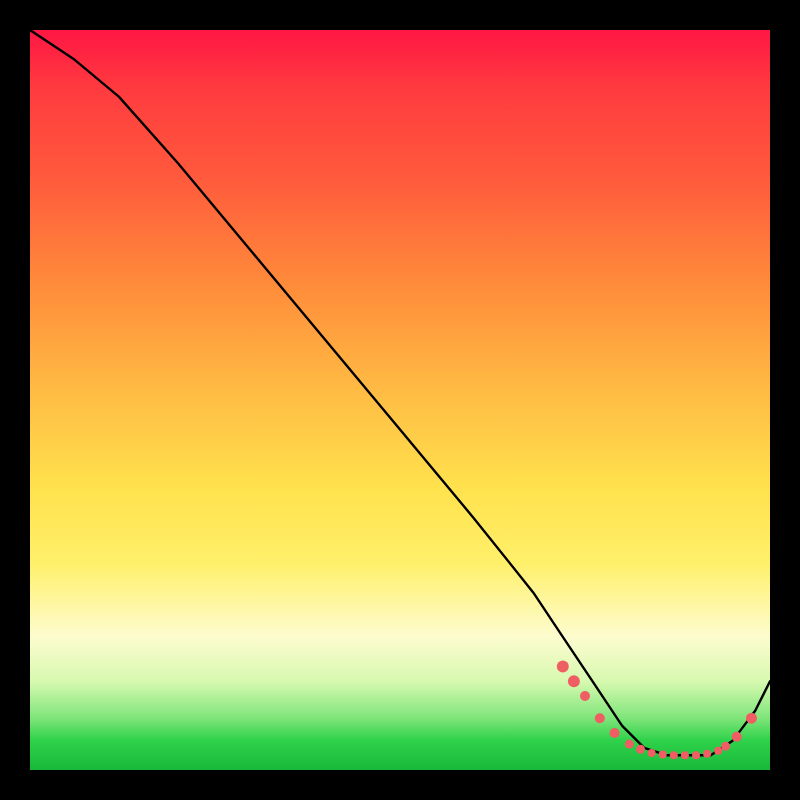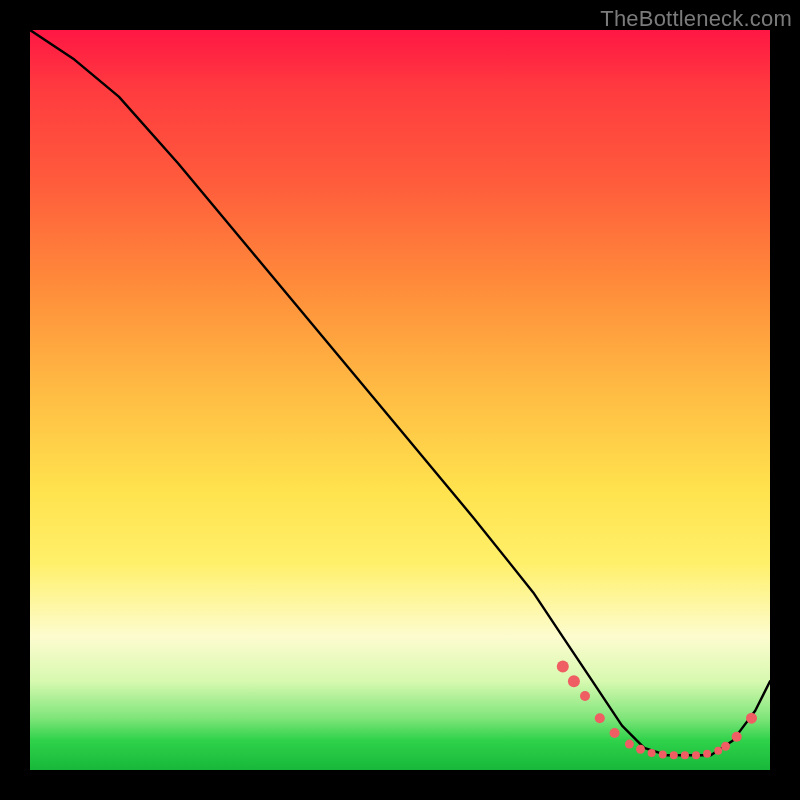--- a/index.html
+++ b/index.html
@@ -54,21 +54,20 @@
     color: #7b7b7b;
     font-size: 22px;
     letter-spacing: 0.2px;
     user-select: none;
   }
 </style>
 </head>
 <body>
 
 <div class="stage">
-  <div class="watermark">TheBottleneck.com</div>
 
   <div class="plot">
     <svg class="curve" viewBox="0 0 740 740" preserveAspectRatio="none">
       <path fill="none" stroke="#000" stroke-width="2.4" stroke-linejoin="round" stroke-linecap="round" d="M0.0 0.0 L44.4 29.6 L88.8 66.6 L148.0 133.2 L222.0 222.0 L296.0 310.8 L370.0 399.6 L444.0 488.4 L503.2 562.4 L532.8 606.8 L562.4 651.2 L592.0 695.6 L614.2 717.8 L636.4 725.2 L658.6 725.2 L680.8 725.2 L703.0 710.4 L725.2 680.8 L740.0 651.2"></path>
       <g>
           <circle cx="532.8" cy="636.4" r="6" fill="#ef5e63"></circle>
           <circle cx="543.9" cy="651.2" r="6" fill="#ef5e63"></circle>
           <circle cx="555.0" cy="666.0" r="5" fill="#ef5e63"></circle>
           <circle cx="569.8" cy="688.2" r="5" fill="#ef5e63"></circle>
           <circle cx="584.6" cy="703.0" r="5" fill="#ef5e63"></circle>

